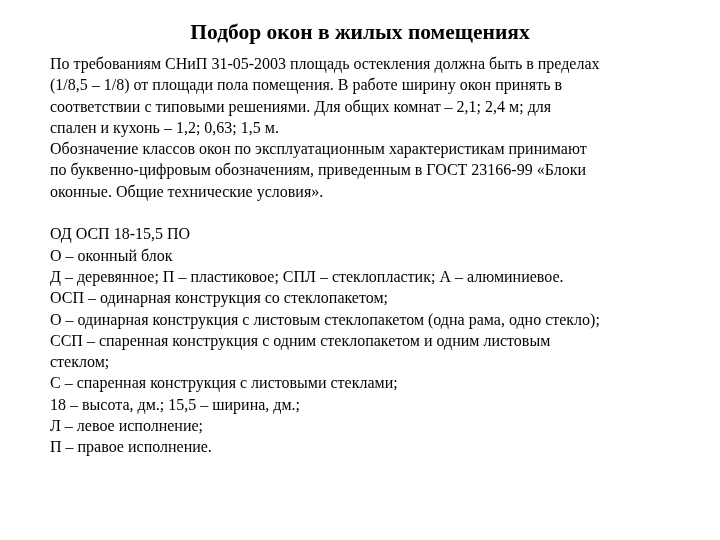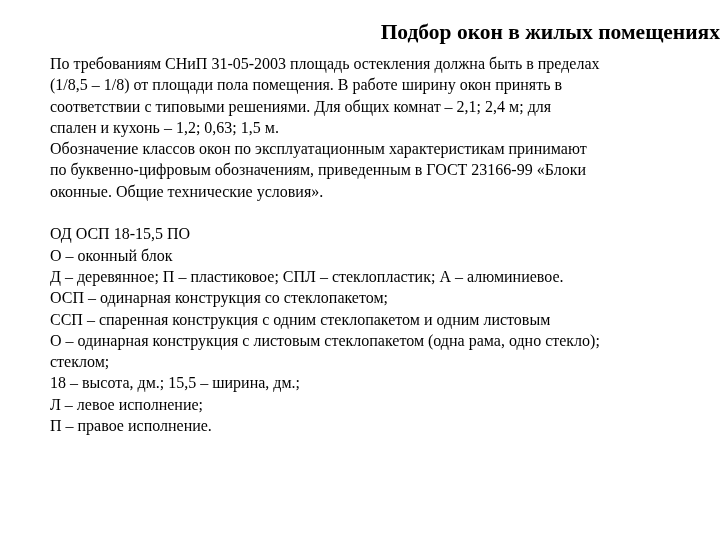--- a/index.html
+++ b/index.html
@@ -13,21 +13,21 @@
       position: relative;
       overflow: hidden;
       font-family: "Liberation Serif", "DejaVu Serif", serif;
       color: #000000;
     }
     .slide-title {
       position: absolute;
       left: 0;
       top: 19px;
       width: 720px;
-      text-align: right;
+      text-align: center;
       font-size: 21.5px;
       font-weight: bold;
       line-height: 26px;
       letter-spacing: 0px;
     }
     .body-text {
       position: absolute;
       left: 50px;
       top: 53px;
       width: 640px;
@@ -64,21 +64,22 @@
       <span class="line">Обозначение классов окон по эксплуатационным характеристикам принимают</span>
       <span class="line">по буквенно-цифровым обозначениям, приведенным в ГОСТ 23166-99 «Блоки</span>
       <span class="line">оконные. Общие технические условия».</span>
     </div>
     <span class="blank"></span>
     <span class="line bold">ОД ОСП 18-15,5 ПО</span>
     <div>
       <span class="line">О – оконный блок</span>
       <span class="line">Д – деревянное; П – пластиковое; СПЛ – стеклопластик; А – алюминиевое.</span>
       <span class="line">ОСП – одинарная конструкция со стеклопакетом;</span>
+      <span class="line">О – одинарная конструкция с листовым стеклопакетом (одна рама, одно стекло);</span>
       <span class="line">ССП – спаренная конструкция с одним стеклопакетом и одним листовым</span>
-      <span class="line">О – одинарная конструкция с листовым стеклопакетом (одна рама, одно стекло);</span>
       <span class="line">стеклом;</span>
+      <span class="line">С – спаренная конструкция с листовыми стеклами;</span>
       <span class="line">18 – высота, дм.; 15,5 – ширина, дм.;</span>
       <span class="line">Л – левое исполнение;</span>
       <span class="line">П – правое исполнение.</span>
     </div>
   </div>
 </div>
 
 </body></html>

